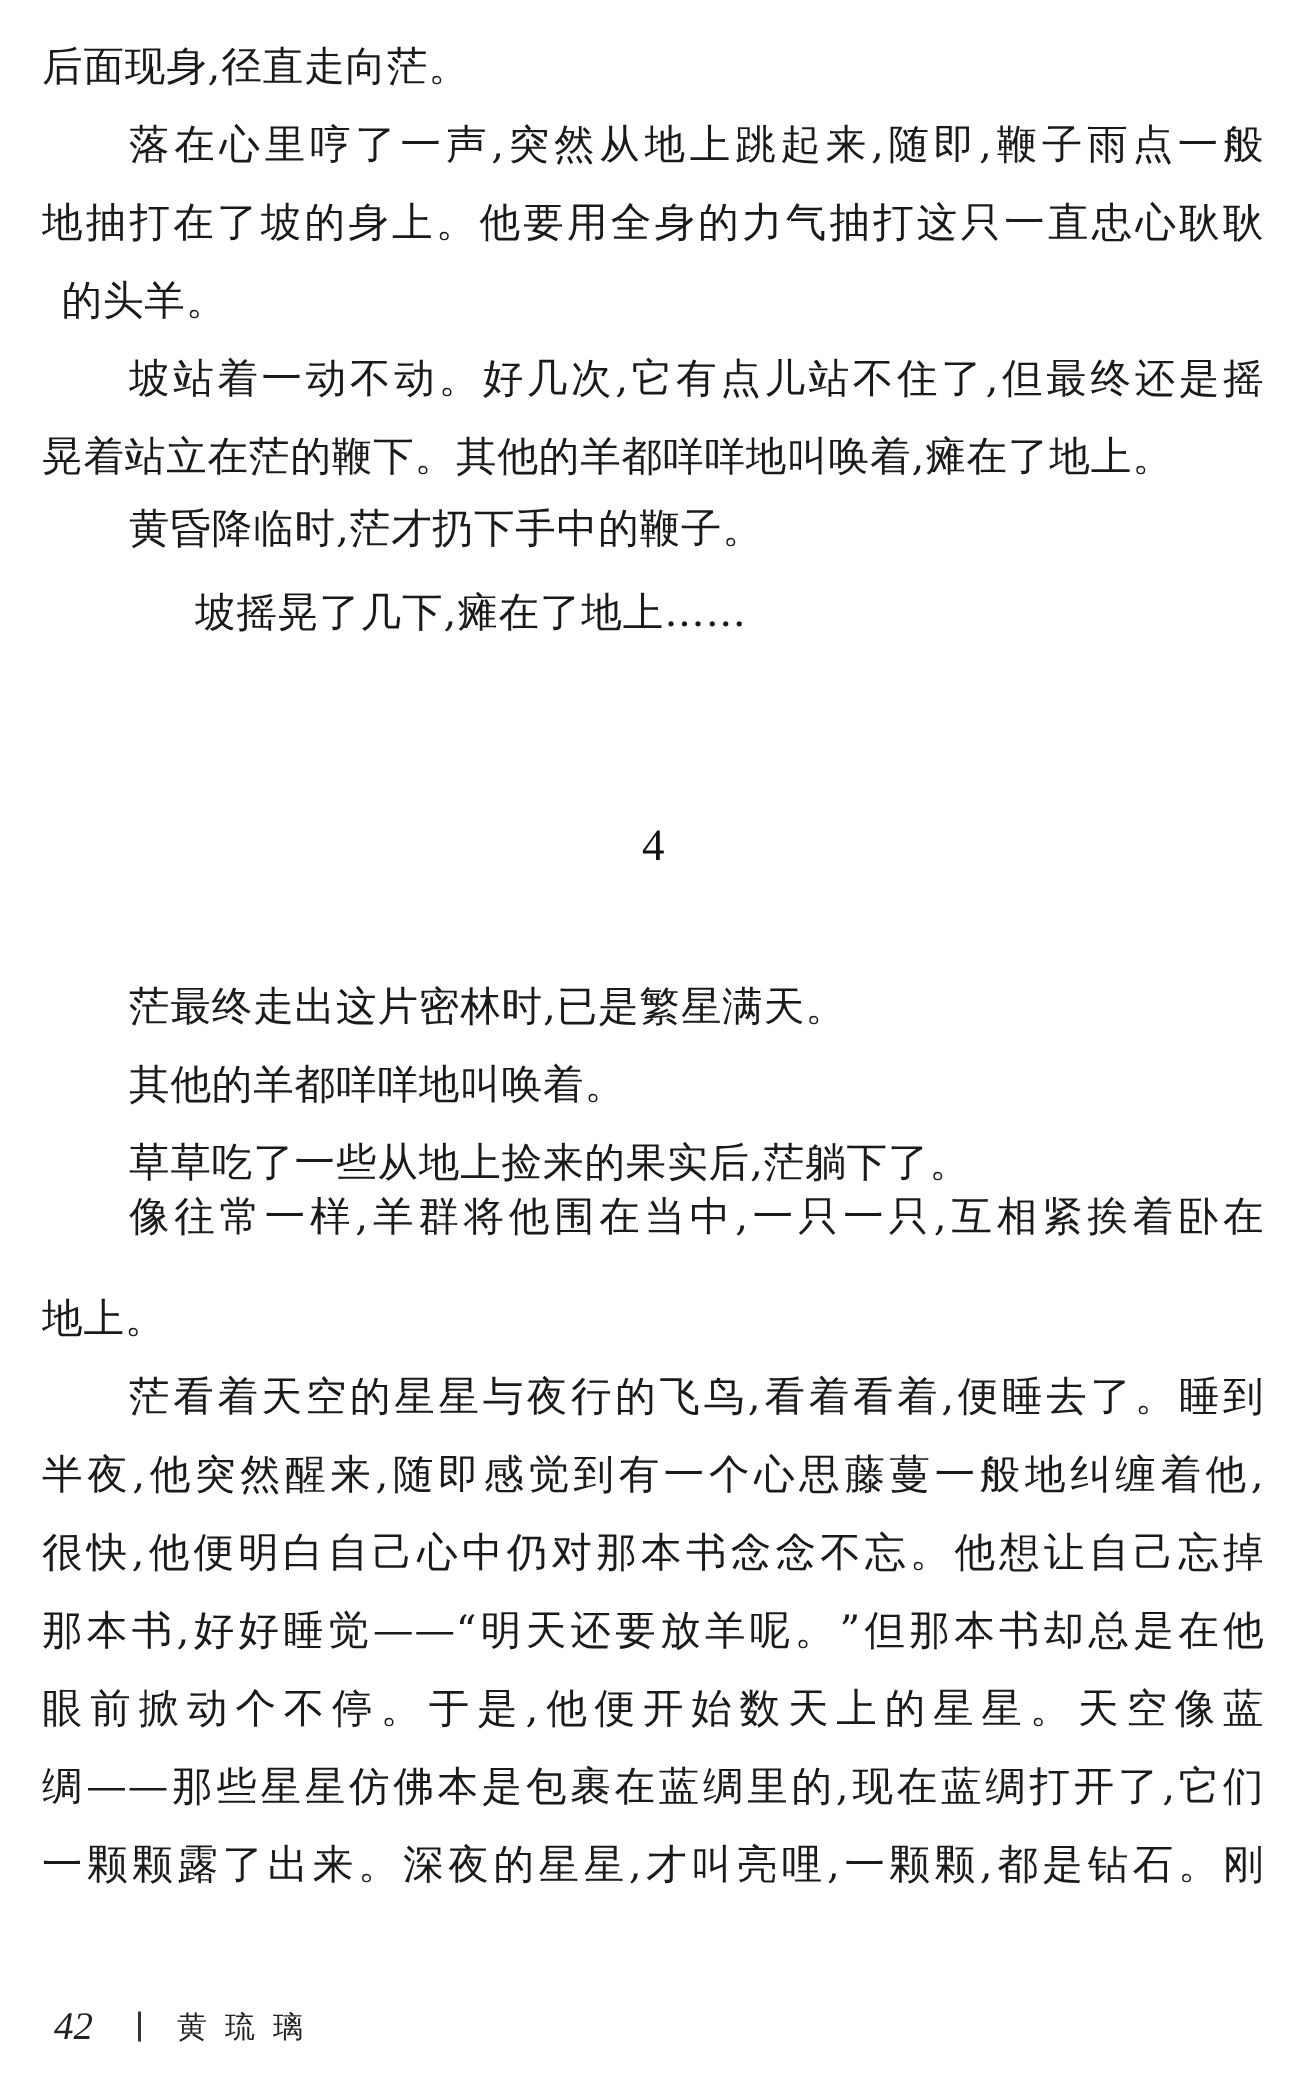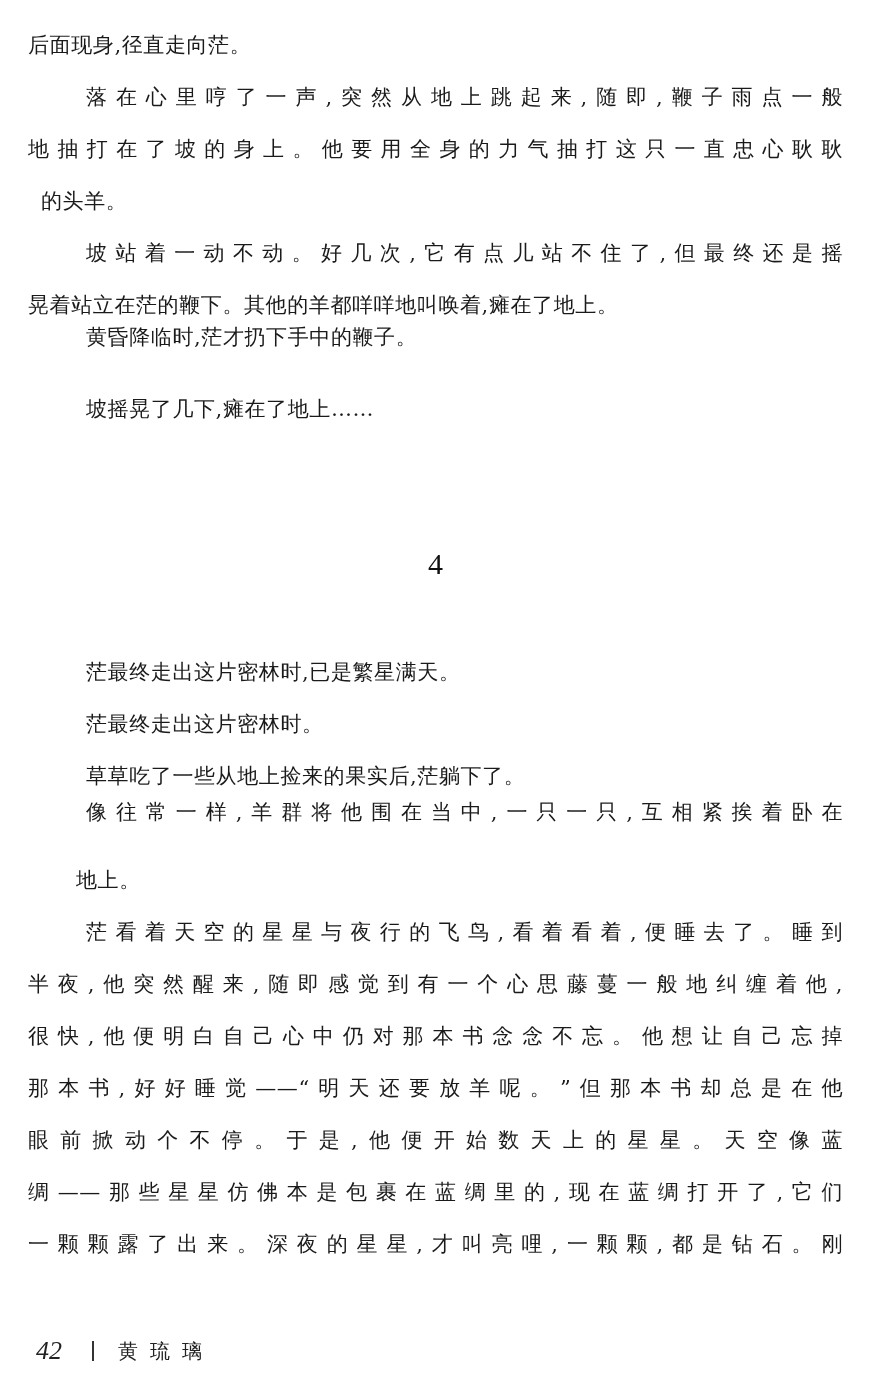--- a/index.html
+++ b/index.html
@@ -17,21 +17,21 @@
   }
   .page {
     position: absolute;
     left: 28px;
     top: 0;
     width: 815px;
   }
   .line {
     position: absolute;
     left: 0;
-    font-size: 21px;
+    font-size: 27px;
     line-height: 34px;
     white-space: nowrap;
     letter-spacing: 0.6px;
   }
   .line.justify {
     width: 815px;
     text-align: justify;
     text-align-last: justify;
   }
   .line.indent { left: 58px; }
@@ -80,32 +80,32 @@
 <body>
 
 <div class="page">
   <div>
     <div class="line" style="top: 28px;">后面现身,径直走向茫。</div>
     <div class="line indent justify" style="top: 80px;">落在心里哼了一声,突然从地上跳起来,随即,鞭子雨点一般</div>
     <div class="line justify" style="top: 132px;">地抽打在了坡的身上。他要用全身的力气抽打这只一直忠心耿耿</div>
     <div class="line" style="top: 184px; margin-left: 13px;">的头羊。</div>
     <div class="line indent justify" style="top: 236px;">坡站着一动不动。好几次,它有点儿站不住了,但最终还是摇</div>
     <div class="line" style="top: 288px;">晃着站立在茫的鞭下。其他的羊都咩咩地叫唤着,瘫在了地上。</div>
-    <div class="line indent" style="top: 320px; text-align: right;">黄昏降临时,茫才扔下手中的鞭子。</div>
-    <div class="line indent" style="top: 392px;">坡摇晃了几下,瘫在了地上……</div>
+    <div class="line indent" style="top: 336px; text-align: right;">黄昏降临时,茫才扔下手中的鞭子。</div>
+    <div class="line indent" style="top: 392px; margin-left: 44px;">坡摇晃了几下,瘫在了地上……</div>
   </div>
 
   <div class="section-number">4</div>
 
   <div>
     <div class="line indent" style="top: 655px; text-align: center;">茫最终走出这片密林时,已是繁星满天。</div>
-    <div class="line indent" style="top: 707px;">茫最终走出这片密林时。</div>
+    <div class="line indent" style="top: 707px;">其他的羊都咩咩地叫唤着。</div>
     <div class="line indent" style="top: 759px;">草草吃了一些从地上捡来的果实后,茫躺下了。</div>
     <div class="line indent justify" style="top: 795px;">像往常一样,羊群将他围在当中,一只一只,互相紧挨着卧在</div>
-    <div class="line" style="top: 863px; margin-left: 48px;">地上。</div>
+    <div class="line" style="top: 863px;">地上。</div>
     <div class="line indent justify" style="top: 915px;">茫看着天空的星星与夜行的飞鸟,看着看着,便睡去了。睡到</div>
     <div class="line justify" style="top: 967px;">半夜,他突然醒来,随即感觉到有一个心思藤蔓一般地纠缠着他,</div>
     <div class="line justify" style="top: 1019px;">很快,他便明白自己心中仍对那本书念念不忘。他想让自己忘掉</div>
     <div class="line justify" style="top: 1071px;">那本书,好好睡觉——“明天还要放羊呢。”但那本书却总是在他</div>
     <div class="line justify" style="top: 1123px;">眼前掀动个不停。于是,他便开始数天上的星星。天空像蓝</div>
     <div class="line justify" style="top: 1175px;">绸——那些星星仿佛本是包裹在蓝绸里的,现在蓝绸打开了,它们</div>
     <div class="line justify" style="top: 1227px;">一颗颗露了出来。深夜的星星,才叫亮哩,一颗颗,都是钻石。刚</div>
   </div>
 </div>
 

